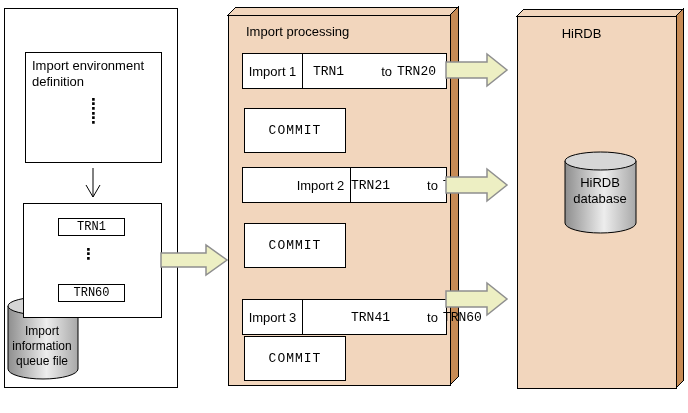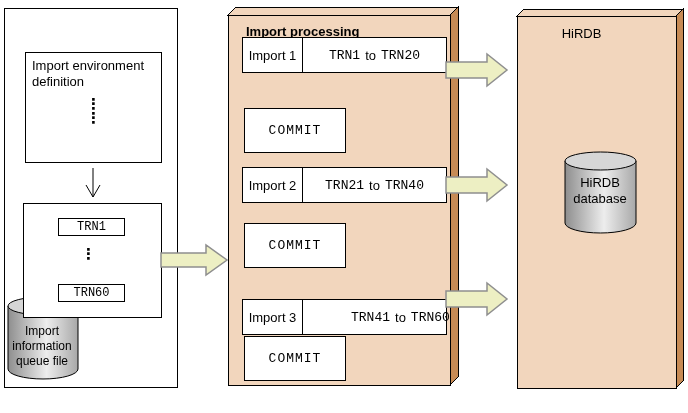--- a/index.html
+++ b/index.html
@@ -1,21 +1,21 @@
 <!DOCTYPE html>
 <html><head>
 <meta charset="utf-8">
 <style>
   html,body{margin:0;padding:0;background:#fff;}
   .canvas{position:relative;width:688px;height:413px;background:#fff;overflow:hidden;
           font-family:"Liberation Sans",sans-serif;color:#000;}
   .layer{position:absolute;left:0;top:0;pointer-events:none;}
   .z0{z-index:0;} .z1{z-index:1;} .z2{z-index:2;} .z3{z-index:3;} .z5{z-index:5;}
   .abs{position:absolute;box-sizing:border-box;}
-  .sans{font-family:"Liberation Sans",sans-serif;}
+  .sans{font-family:"Liberation Sans",sans-serif;margin-left:32px;}
   .mono{font-family:"Liberation Mono","DejaVu Sans Mono",monospace;}
   
   .outer-box{left:4px;top:8px;width:174px;height:380px;background:#fff;border:1px solid #000;}
   .def-box{left:25px;top:52px;width:137px;height:111px;background:#fff;border:1px solid #000;
            display:flex;flex-direction:column;align-items:center;}
   .def-title{align-self:flex-start;padding:5px 5px 0 6px;font-size:13px;line-height:16px;}
   .vdots{font-family:"DejaVu Sans",sans-serif;font-weight:bold;font-size:15px;line-height:13px;
          text-align:center;}
   .def-box .vdots.d1{margin-top:8px;}
   .def-param{margin-top:5px;font-size:13px;}
@@ -23,30 +23,30 @@
   .trn-box{left:23px;top:203px;width:139px;height:115px;background:#fff;border:1px solid #000;}
   .trn-item{position:absolute;left:34px;width:65px;height:16px;border:1px solid #000;background:#fff;
             display:flex;align-items:center;justify-content:center;font-size:12px;}
   .trn-first{top:14px;} .trn-last{top:80px;}
   .trn-dots{position:absolute;left:0;right:8px;top:44px;}
   .cyl-label{z-index:3;text-align:center;}
   .queue-label{left:9px;top:324px;width:66px;font-size:12px;line-height:15px;}
   .target-label{left:564px;top:175px;width:72px;font-size:13px;line-height:16px;}
   
   .panel-title{font-size:13px;}
-  .mid-title{left:246px;top:24px;font-weight:bold;}
+  .mid-title{left:246px;top:24px;}
   .hirdb-title{left:517px;top:26px;width:129px;text-align:center;}
   
   .row{background:#fff;border:1px solid #000;display:flex;align-items:center;}
   .import-row{left:242px;width:205px;height:36px;}
   .row-label{width:59px;height:100%;border-right:1px solid #000;display:flex;align-items:center;
              justify-content:center;font-size:13px;flex:none;}
   .row-range{flex:1;display:flex;align-items:center;justify-content:center;font-size:13px;gap:5px;}
   .commit-row{left:244px;width:102px;height:45px;justify-content:center;font-size:13px;letter-spacing:1px;}
-  .r1{top:37px;} .r2{top:167px;} .r3{top:299px;gap:48px;}
+  .r1{top:53px;} .r2{top:167px;padding-left:48px;} .r3{top:299px;gap:48px;}
   .c1{top:108px;} .c2{top:223px;} .c3{top:336px;}
 </style>
 </head>
 <body>
 
 <div class="canvas">
 
   <svg class="layer z0" width="688" height="413" viewBox="0 0 688 413">
     <defs>
       <linearGradient id="cylGrad" x1="0" y1="0" x2="1" y2="0">

